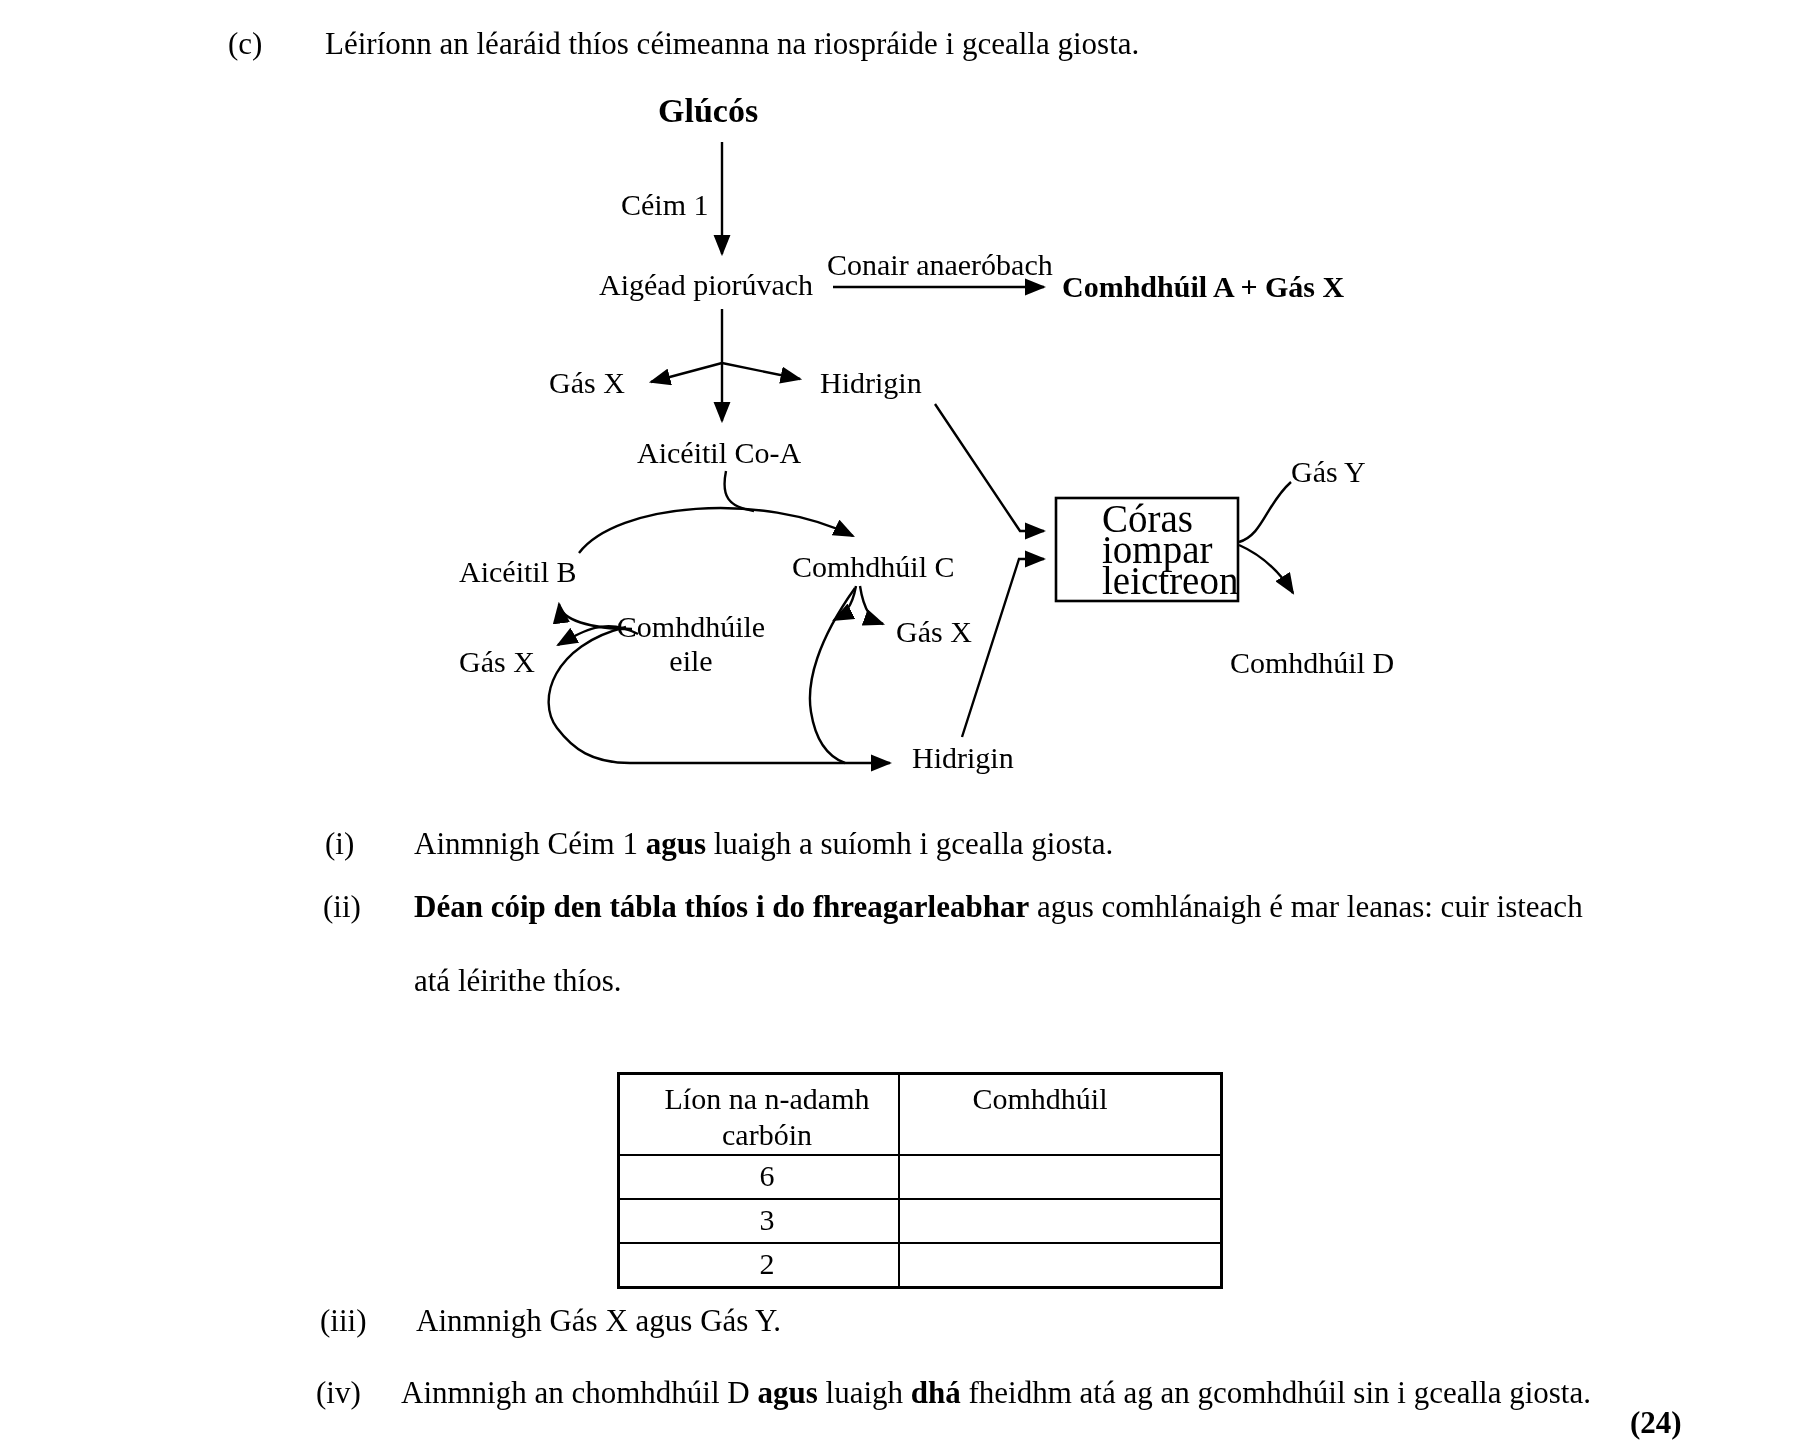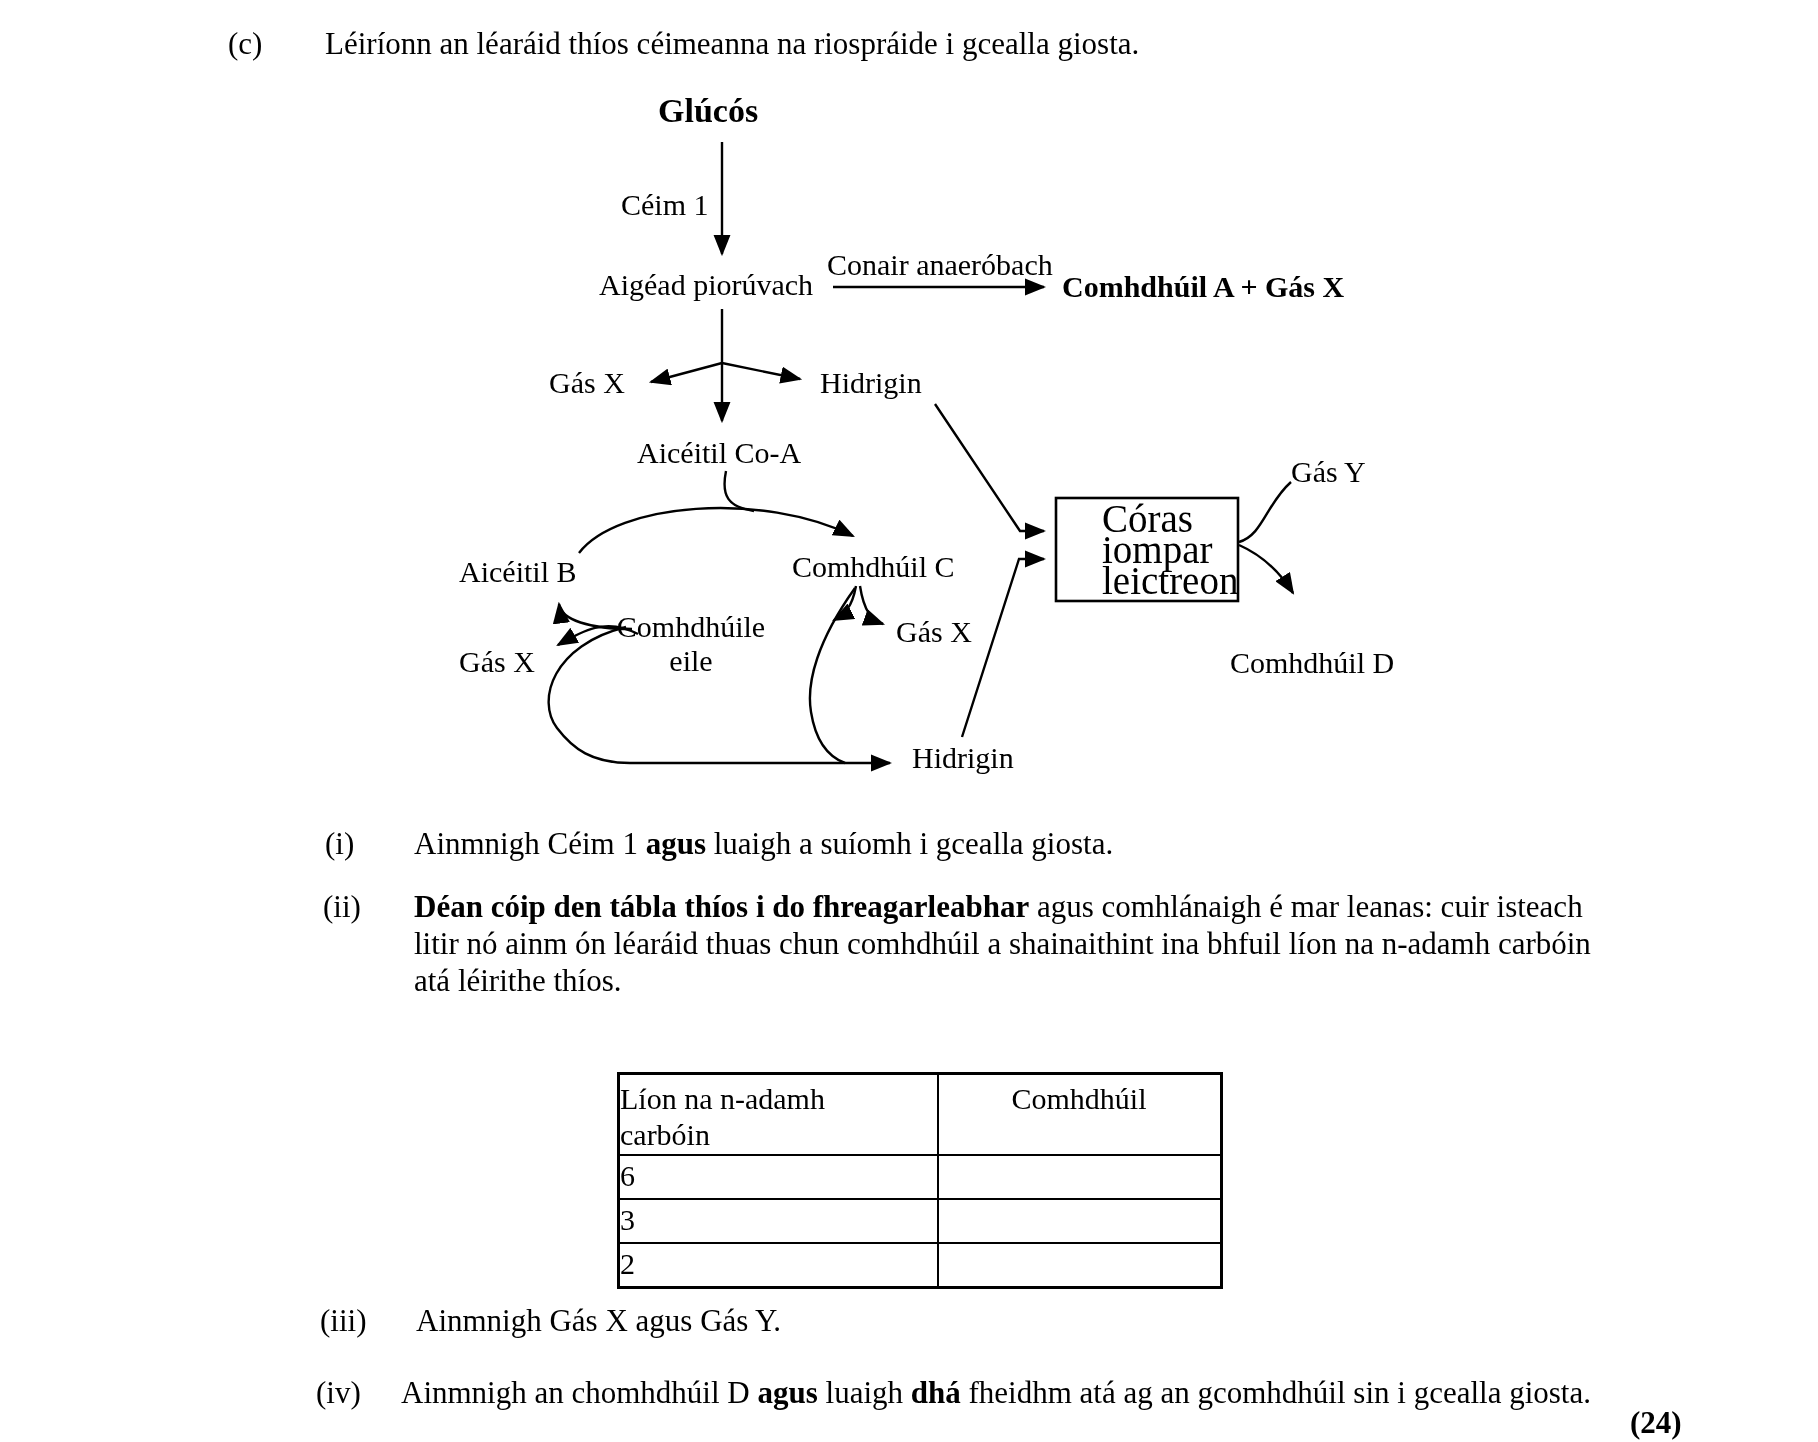--- a/index.html
+++ b/index.html
@@ -17,21 +17,21 @@
   #diagram-svg{position:absolute;left:0;top:0;pointer-events:none;}
   .etc-text{font-size:39px;line-height:31px;margin-left:36px;}
   .center-block{text-align:center;}
   
   .tbl{position:absolute;left:617px;top:1072px;border:3px solid #000;box-sizing:border-box;width:606px;}
   .tbl .row{display:flex;}
   .tbl .cell{box-sizing:border-box;border-right:2px solid #000;}
   .tbl .cell:last-child{border-right:none;}
   .tbl .row{border-bottom:2px solid #000;}
   .tbl .row:last-child{border-bottom:none;}
-  .tbl .c1{width:319px;}
+  .tbl .c1{width:280px;text-align:center;padding-left:16px;}
   .tbl .c2{width:280px;text-align:center;}
   .tbl .hdr{height:79px;font-size:30px;line-height:36px;padding-top:6px;}
   .tbl .body-row{height:42px;}
   .tbl .body-row .cell{font-size:30px;line-height:40px;}
   .marks{font-weight:bold;font-size:31px;}
 </style>
 </head>
 <body>
 
 <div id="page">
@@ -90,21 +90,20 @@
     <div>leictreon</div>
   </div>
   <div class="abs t30" style="left:1291px;top:455px;">Gás Y</div>
   <div class="abs t30" style="left:1230px;top:646px;">Comhdhúil D</div>
 
   <div class="abs t31" style="left:325px;top:826px;">(i)</div>
   <div class="abs t31" style="left:414px;top:826px;"><span>Ainmnigh Céim 1 </span><span style="font-weight: bold;">agus</span><span> luaigh a suíomh i gcealla giosta.</span></div>
 
   <div class="abs t31" style="left:323px;top:889px;">(ii)</div>
   <div class="abs t31" style="left:414px;top:889px;"><span style="font-weight: bold;">Déan cóip den tábla thíos i do fhreagarleabhar</span><span> agus comhlánaigh é mar leanas: cuir isteach</span></div>
-  <div class="abs t31" style="left:414px;top:926px;">litir nó ainm ón léaráid thuas chun comhdhúil a shainaithint ina bhfuil líon na n-adamh carbóin</div>
   <div class="abs t31" style="left:414px;top:963px;">atá léirithe thíos.</div>
 
   <div class="tbl">
     <div class="row">
       <div class="cell c1 hdr">
         <div>Líon na n-adamh</div>
         <div>carbóin</div>
       </div>
       <div class="cell c2 hdr">Comhdhúil</div>
     </div>

